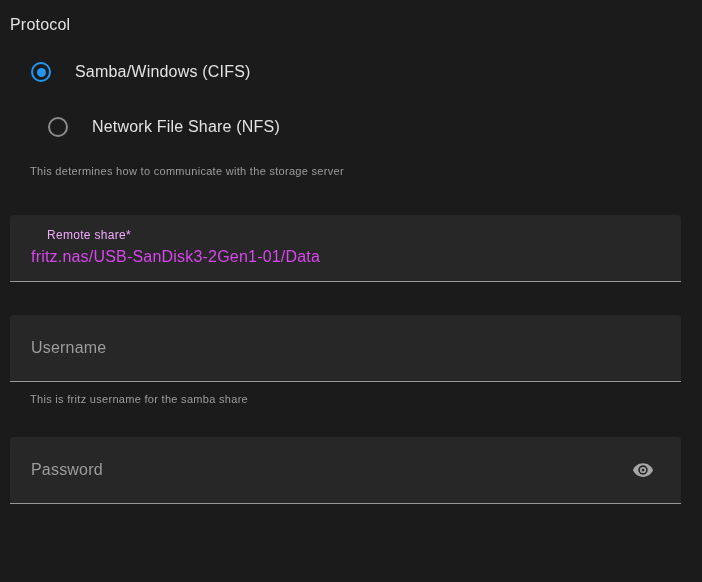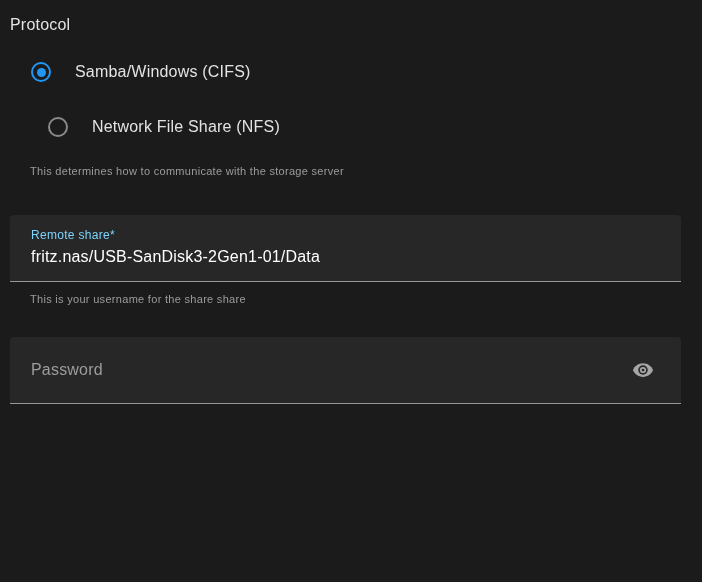--- a/index.html
+++ b/index.html
@@ -86,34 +86,35 @@
     padding: 0 56px 0 21px;
     cursor: text;
   }
   .tf-remote { margin-top: 37px; }
   .tf-username { margin-top: 33px; }
   .tf-password { margin-top: 31px; justify-content: center; }
 
   .tf-label {
     font-size: 12px;
     line-height: 16px;
-    color: #7dd3fc;
+    color: #f0abfc;
     letter-spacing: 0.3px;
     margin-bottom: 2px;
+    margin-left: 16px;
   }
   .tf-input {
     width: 100%;
     background: transparent;
     border: none;
     outline: none;
     padding: 0;
     font-family: inherit;
     font-size: 16px;
     line-height: 24px;
-    color: #ffffff;
+    color: #d946ef;
     letter-spacing: 0.2px;
   }
   .tf-input::placeholder { color: #9c9c9c; opacity: 1; }
 
   .visibility-btn {
     position: absolute;
     right: 26px;
     top: 50%;
     transform: translateY(-50%);
     width: 24px; height: 24px;
@@ -145,21 +146,24 @@
     <span class="radio-label">Network File Share (NFS)</span>
   </div>
 
   <div class="helper">This determines how to communicate with the storage server</div>
 
   <label class="textfield tf-remote">
     <span class="tf-label">Remote share*</span>
     <input class="tf-input" type="text" value="fritz.nas/USB-SanDisk3-2Gen1-01/Data" style="">
   </label>
 
-  <div class="helper field-helper">This is your username for the share share</div>
+  <label class="textfield tf-username">
+    <input class="tf-input" type="text" placeholder="Username" style="">
+  </label>
+  <div class="helper field-helper">This is fritz username for the samba share</div>
 
   <label class="textfield tf-password">
     <input class="tf-input" type="text" placeholder="Password" style="">
     <button class="visibility-btn" type="button">
       <svg width="22" height="22" viewBox="0 0 24 24" aria-hidden="true">
         <path fill="#a6a6a6" d="M12 4.5C7 4.5 2.73 7.61 1 12c1.73 4.39 6 7.5 11 7.5s9.27-3.11 11-7.5c-1.73-4.39-6-7.5-11-7.5z"></path>
         <circle cx="12" cy="12" r="5.2" fill="#272727"></circle>
         <circle cx="12" cy="12" r="3.4" fill="#a6a6a6"></circle>
         <circle cx="12" cy="12" r="1.5" fill="#272727"></circle>
       </svg>

